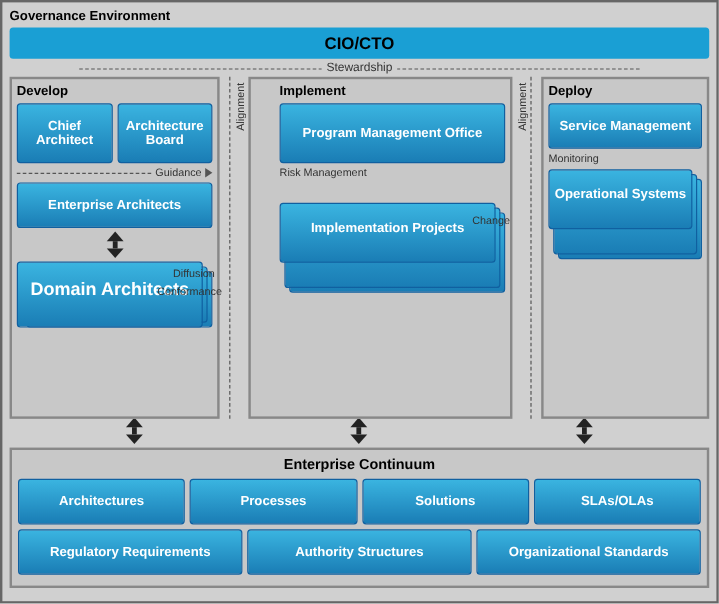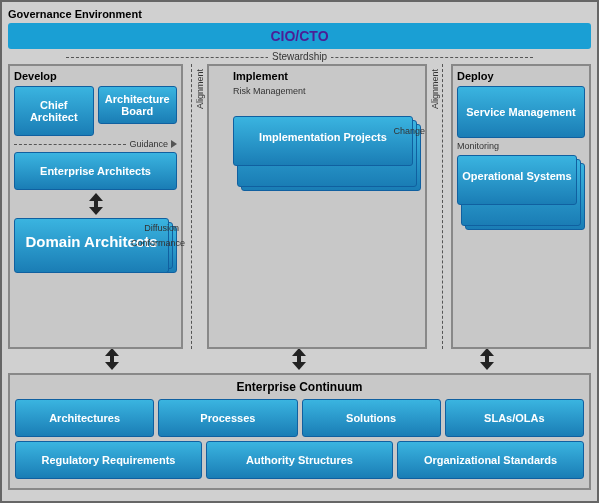--- a/index.html
+++ b/index.html
@@ -19,21 +19,21 @@
       position: relative;
     }
     .governance-label {
       font-size: 11px;
       font-weight: bold;
       color: #000;
       margin-bottom: 3px;
     }
     .cio-bar {
       background: #1a9fd4;
-      color: #4c1d95;
+      color: #000000;
       text-align: center;
       font-size: 14px;
       font-weight: bold;
       padding: 5px;
       border-radius: 3px;
       margin-bottom: 2px;
     }
     .stewardship-row {
       display: flex;
       justify-content: center;
@@ -100,21 +100,21 @@
       display: flex;
       gap: 4px;
       margin-bottom: 3px;
     }
     .chief-box {
       flex: 1;
       height: 50px;
     }
     .arch-board-box {
       flex: 1;
-      height: 38px;
+      height: 50px;
     }
     .guidance-row {
       display: flex;
       align-items: center;
       margin-bottom: 3px;
       font-size: 9px;
       color: #333;
     }
     .arrow-right {
       display: inline-block;
@@ -126,21 +126,21 @@
     }
     .enterprise-arch-box {
       height: 38px;
       margin-bottom: 3px;
     }
     .implement-top {
       height: 50px;
       margin-bottom: 3px;
     }
     .deploy-top {
-      height: 52px;
+      height: 38px;
       margin-bottom: 3px;
     }
     .enterprise-continuum {
       border: 2px solid #888;
       background: #c8c8c8;
       padding: 5px;
       margin-top: 4px;
     }
     .ec-label {
       text-align: center;
@@ -249,20 +249,21 @@
 
     <div style="flex:1; display:flex; flex-direction:row; gap:0;">
 
       <div style="width:16px; display:flex; flex-direction:column; align-items:center; justify-content:flex-start; border-left:1px dashed #555; padding-top:5px;">
         <div class="alignment-text">Alignment</div>
       </div>
 
       <div class="section-box" style="flex:1; background:#c8c8c8;padding-left:24px;">
         <div class="section-label">Implement</div>
 
+        <div class="blue-box implement-top">Program Management Office</div>
 
         <div style="font-size:9px; color:#333; margin-bottom:20px;">Risk Management</div>
 
         <div style="position:relative; height:75px;">
           <div style="position:absolute; top:8px; left:8px; right:0; bottom:0; background:linear-gradient(180deg,#3ab4e0 0%,#1a7db5 100%); border:1px solid #1060a0; border-radius:3px;"></div>
           <div style="position:absolute; top:4px; left:4px; right:4px; bottom:4px; background:linear-gradient(180deg,#3ab4e0 0%,#1a7db5 100%); border:1px solid #1060a0; border-radius:3px;"></div>
           <div style="position:relative; background:linear-gradient(180deg,#3ab4e0 0%,#1a7db5 100%); border:1px solid #1060a0; border-radius:3px; color:white; font-size:11px; font-weight:bold; text-align:center; padding:14px 4px 22px 4px; margin-right:8px;">Implementation Projects</div>
 
           <div style="position:absolute; right:-4px; top:10px; font-size:9px; color:#333;">Change</div>
         </div>

